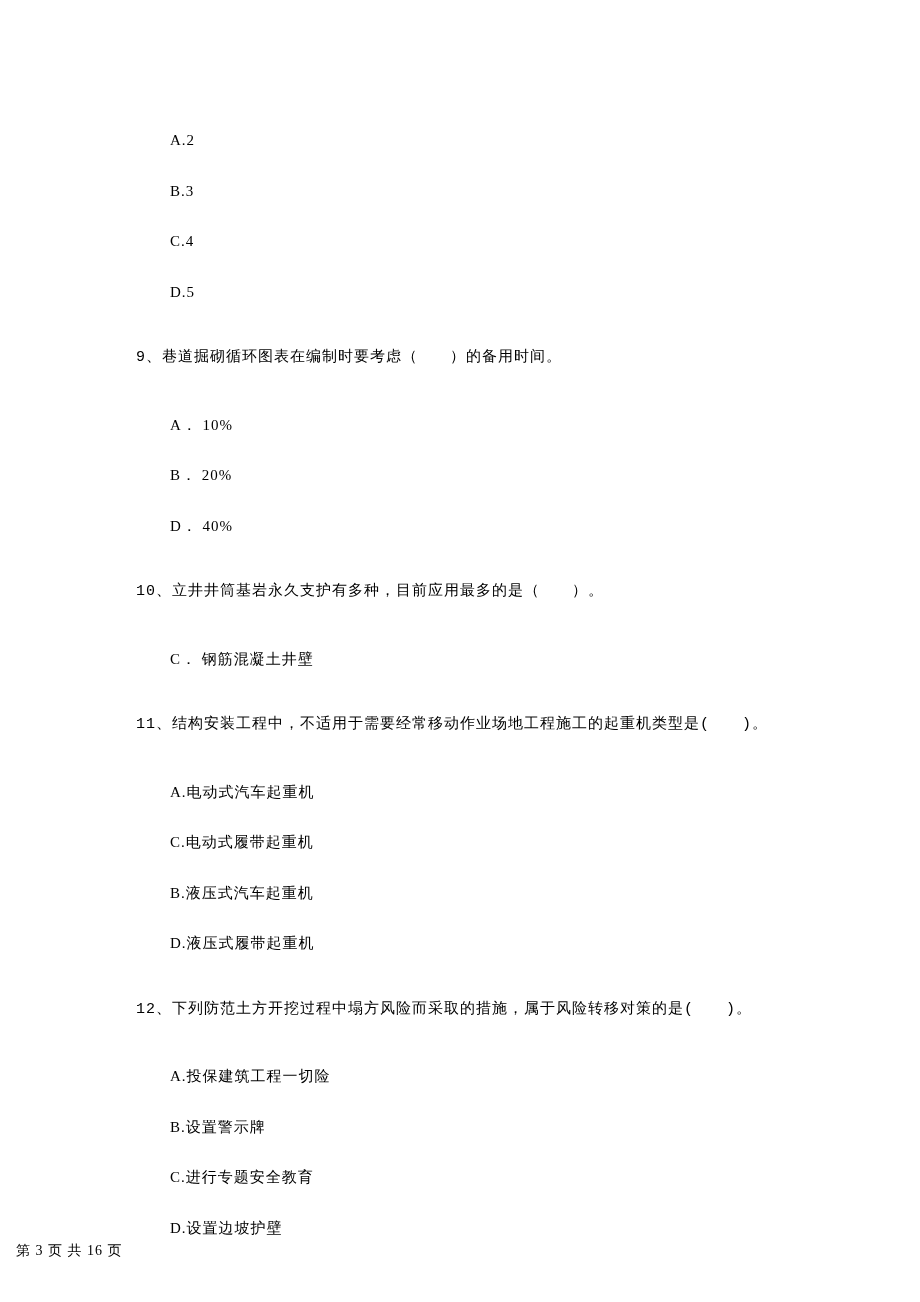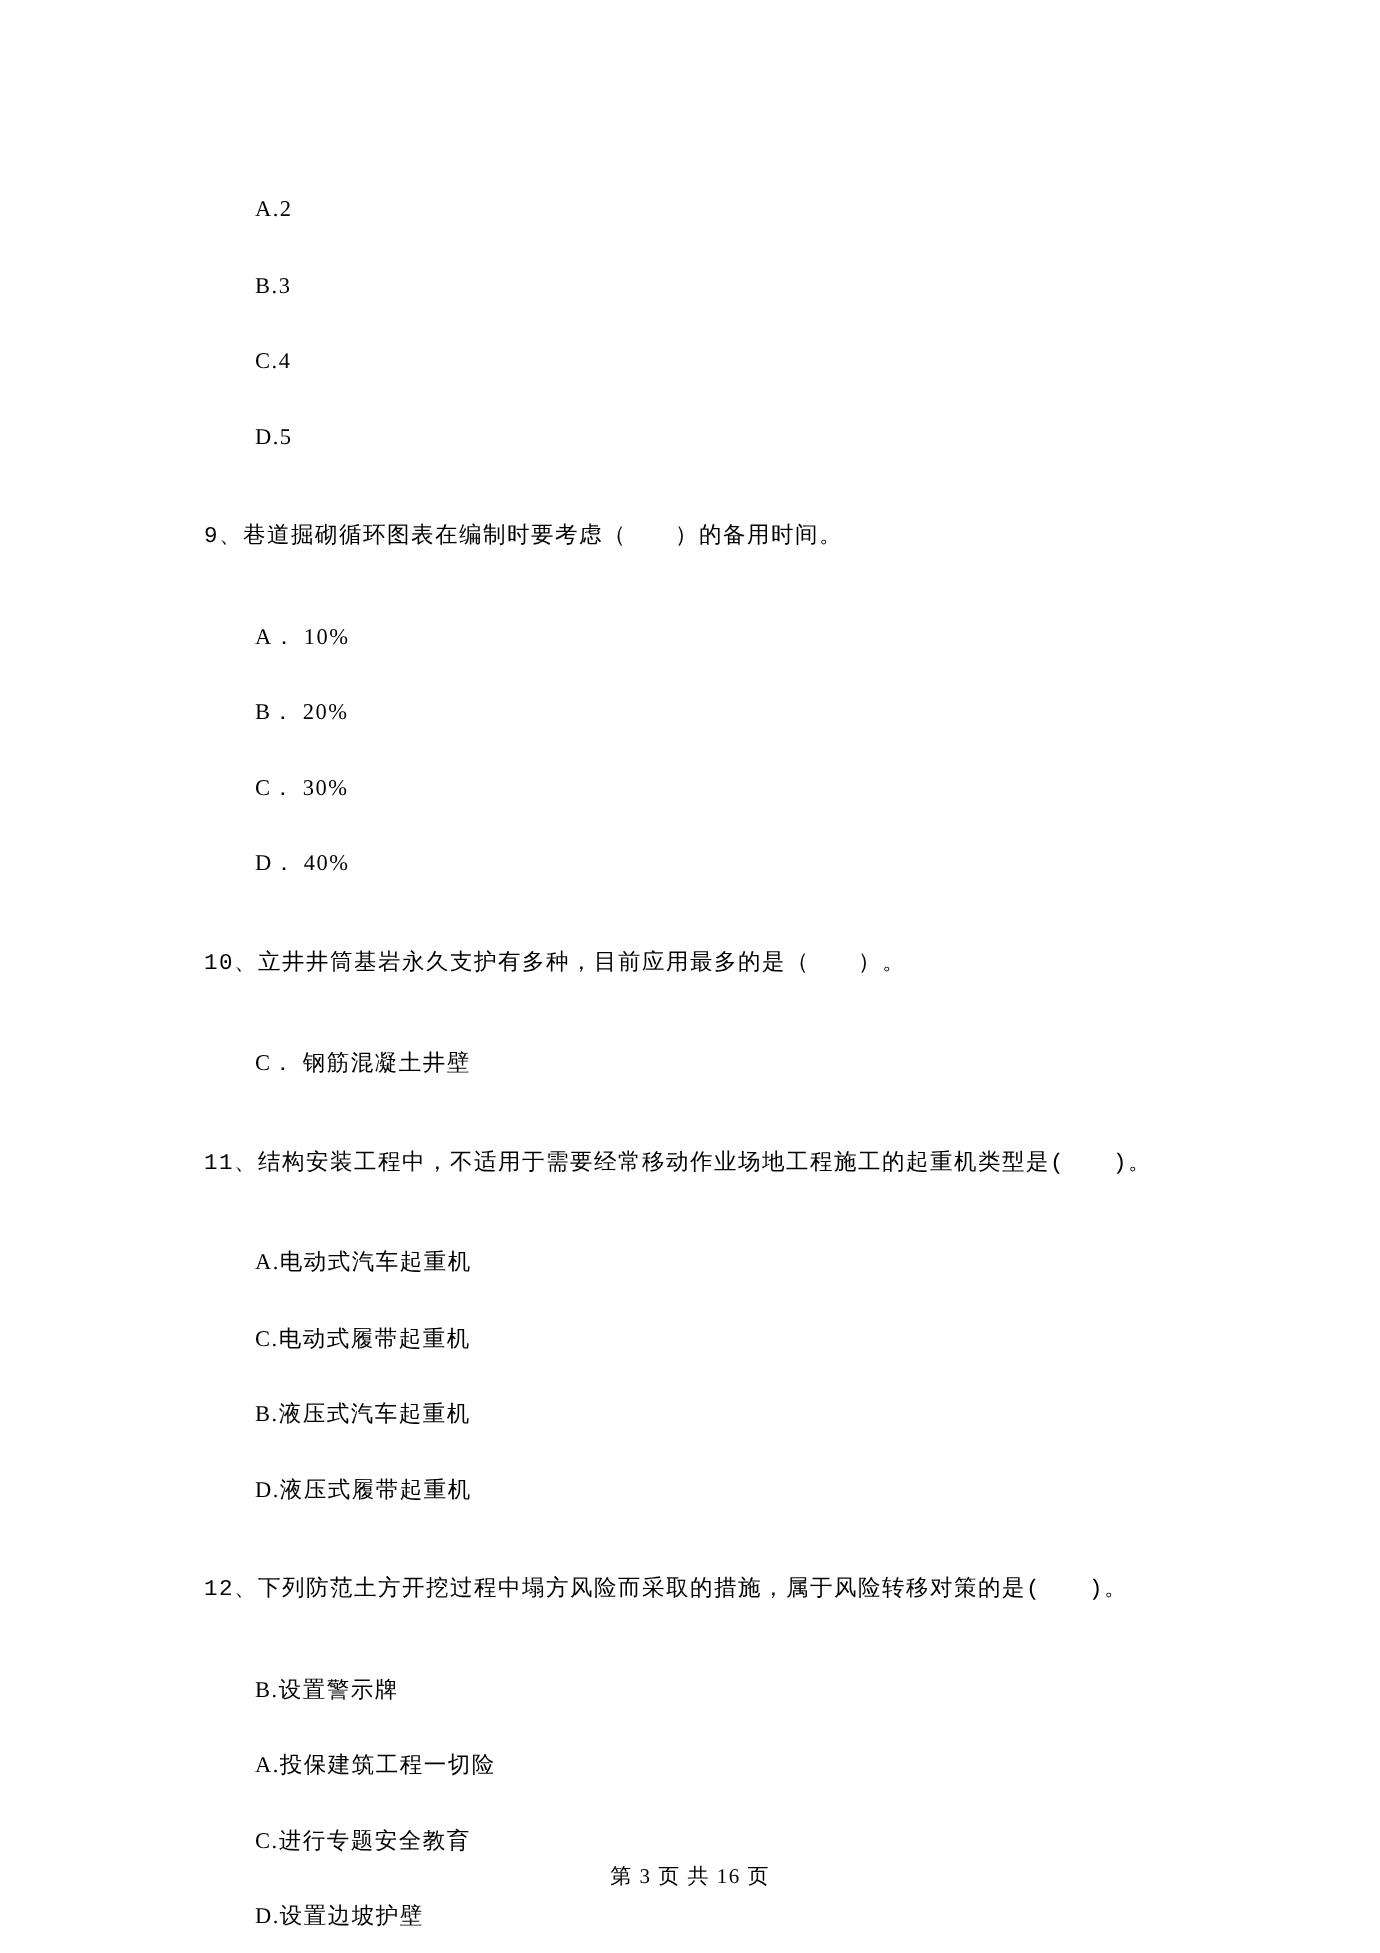--- a/index.html
+++ b/index.html
@@ -27,63 +27,61 @@
   }
   .question {
     margin: 16px;
     padding: 14px 0;
     letter-spacing: 1px;
     font-family: Liberation Mono, monospace;
   }
   .footer {
     position: absolute;
     bottom: 42px;
-    left: 0;
+    left: 16px;
     right: 0;
-    text-align: center;
     font-size: 14px;
     letter-spacing: 1px;
   }
 </style>
 </head>
 <body>
 
 <div class="page">
 
   <div class="option-group">
     <p class="option">A.2</p>
     <p class="option">B.3</p>
     <p class="option">C.4</p>
     <p class="option">D.5</p>
   </div>
 
   <p class="question">9、巷道掘砌循环图表在编制时要考虑（　　）的备用时间。</p>
   <div class="option-group">
     <p class="option">A． 10%</p>
     <p class="option">B． 20%</p>
-    <p class="option">C． 30%</p>
     <p class="option">D． 40%</p>
   </div>
 
   <p class="question">10、立井井筒基岩永久支护有多种，目前应用最多的是（　　）。</p>
   <div class="option-group">
     <p class="option">C． 钢筋混凝土井壁</p>
   </div>
 
   <p class="question">11、结构安装工程中，不适用于需要经常移动作业场地工程施工的起重机类型是(　　)。</p>
   <div class="option-group">
     <p class="option">A.电动式汽车起重机</p>
     <p class="option">C.电动式履带起重机</p>
     <p class="option">B.液压式汽车起重机</p>
     <p class="option">D.液压式履带起重机</p>
   </div>
 
   <p class="question">12、下列防范土方开挖过程中塌方风险而采取的措施，属于风险转移对策的是(　　)。</p>
   <div class="option-group">
+    <p class="option">A.投保建筑工程一切险</p>
     <p class="option">B.设置警示牌</p>
-    <p class="option">A.投保建筑工程一切险</p>
     <p class="option">C.进行专题安全教育</p>
     <p class="option">D.设置边坡护壁</p>
   </div>
 
 </div>
 
 <div class="footer">第 3 页 共 16 页</div>
 
 </body></html>

